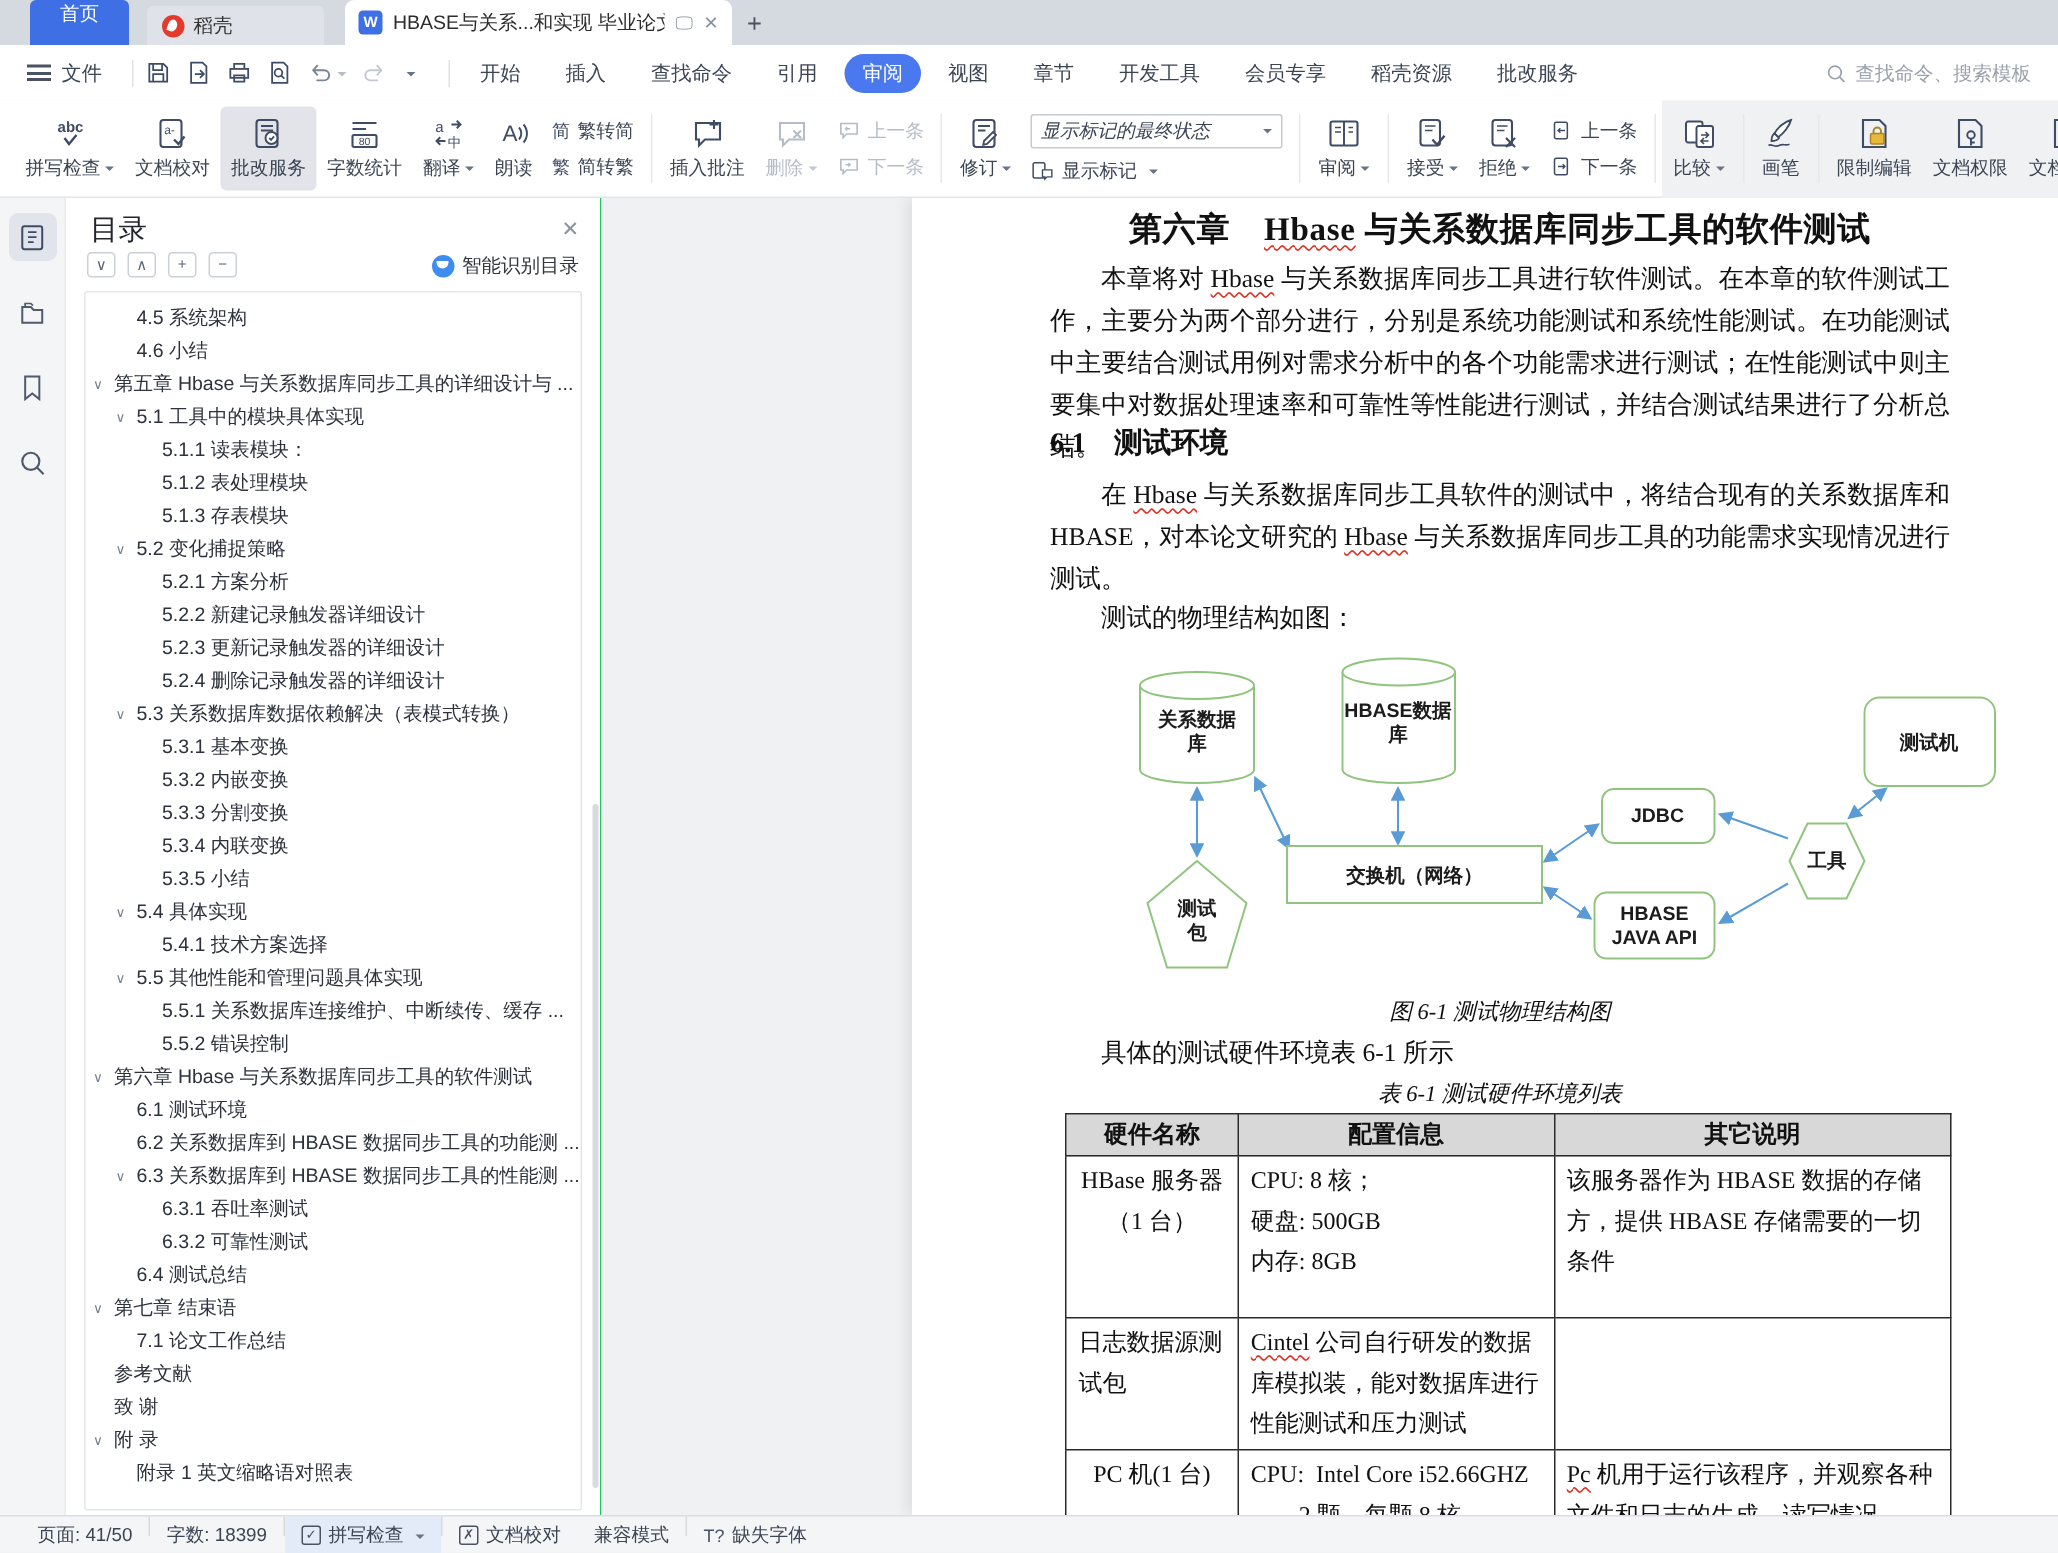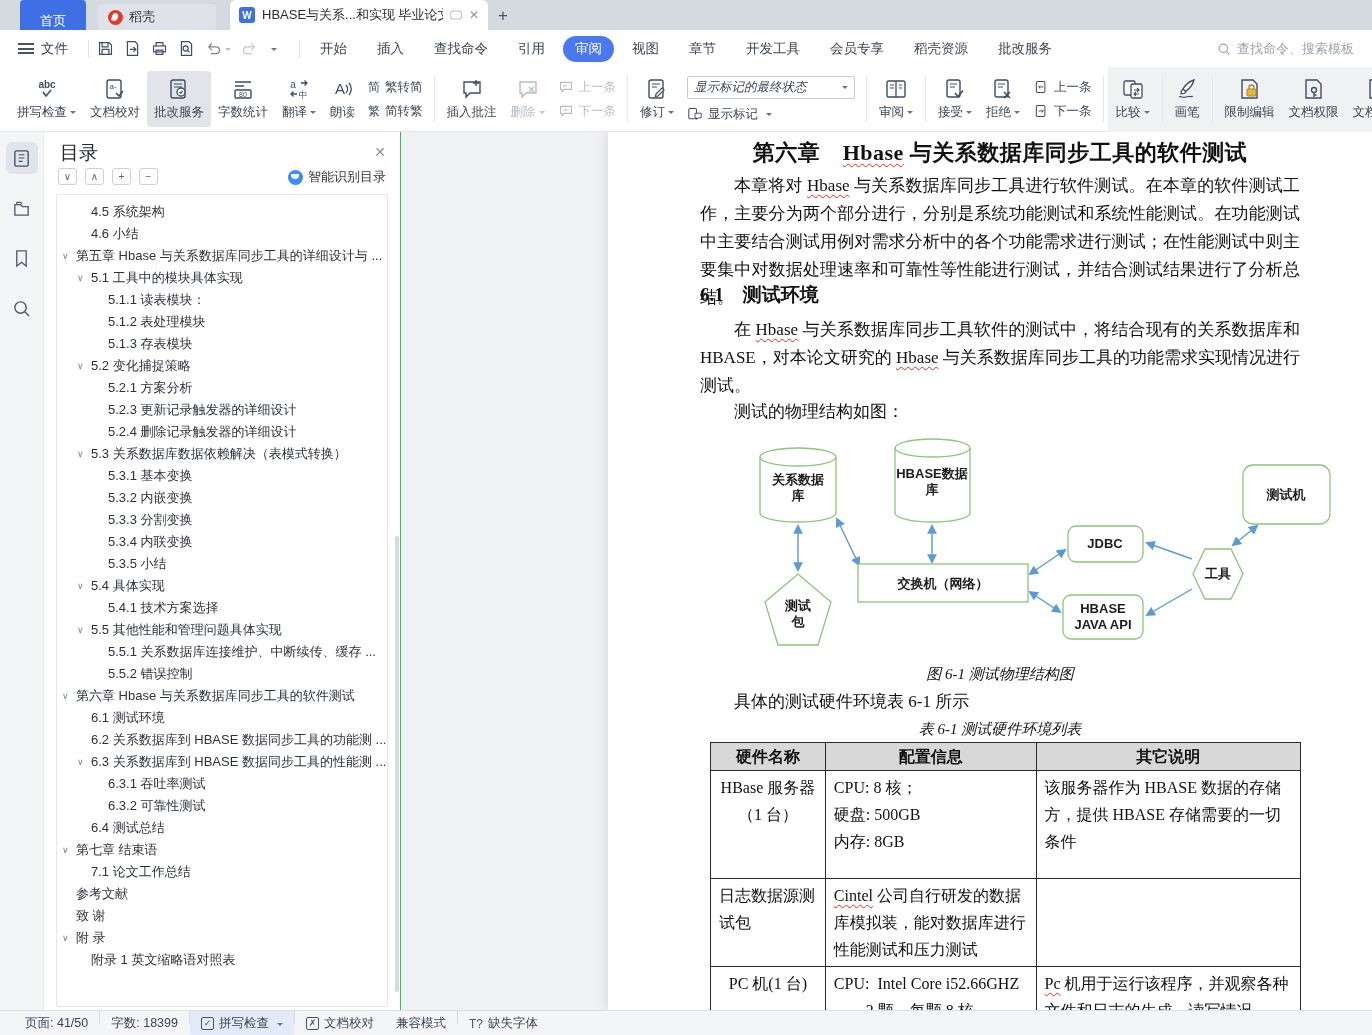--- a/index.html
+++ b/index.html
@@ -1,21 +1,21 @@
 <!DOCTYPE html>
 <html><head>
 <meta charset="utf-8">
 <style>
   * { margin:0; padding:0; box-sizing:border-box; }
   html,body { width:1372px; height:1035px; overflow:hidden;
     font-family:"Liberation Sans", sans-serif; background:#f0f1f3; }
 
   
   .tabbar { position:absolute; left:0; top:0; width:1372px; height:30px; background:#d5dae1; display:flex; align-items:flex-end; }
-  .tab-home { margin-left:20px; width:66px; height:30px; background:#3f6fe4; color:#fff; font-size:13px; display:flex; align-items:flex-end; justify-content:center; border-radius:4px 4px 0 0; }
+  .tab-home { margin-left:20px; width:66px; height:30px; background:#3f6fe4; color:#fff; font-size:13px; display:flex; align-items:flex-start; justify-content:center; border-radius:4px 4px 0 0; }
   .tab-docer { margin-left:12px; width:118px; height:26px; background:#dfe3e9; border-radius:4px 4px 0 0; display:flex; align-items:center; gap:6px; padding:0 10px; font-size:13px; color:#333; }
   .docer-logo { width:15px; height:15px; border-radius:50%; background:#e23b2e; position:relative; }
   .docer-logo::after { content:""; position:absolute; left:4px; top:3px; width:6px; height:8px; border-radius:50% 50% 50% 0; background:#fff; transform:rotate(18deg); }
   .tab-doc { margin-left:14px; width:258px; height:30px; background:#fff; border-radius:6px 6px 0 0; display:flex; align-items:center; gap:7px; padding:0 9px; font-size:13px; color:#2c2c2c; }
   .wps-logo { width:16px; height:16px; border-radius:3px; background:#3f6fe4; color:#fff; font-size:10px; font-weight:bold; display:flex; align-items:center; justify-content:center; }
   .tab-doc-title { flex:1; white-space:nowrap; overflow:hidden; }
   .mini-ic { color:#8a93a2; font-size:12px; line-height:1; }
   .tab-plus { margin-left:10px; margin-bottom:4px; color:#4a5260; font-size:17px; }
 
   
@@ -506,20 +506,21 @@
   <div class="toc-list" id="tocList">
       <div class="toc-row l1"><span>4.5  系统架构</span></div>
       <div class="toc-row l1"><span>4.6  小结</span></div>
       <div class="toc-row l0"><span class="chev">∨</span><span>第五章   Hbase 与关系数据库同步工具的详细设计与 ...</span></div>
       <div class="toc-row l1"><span class="chev">∨</span><span>5.1   工具中的模块具体实现</span></div>
       <div class="toc-row l2"><span>5.1.1   读表模块：</span></div>
       <div class="toc-row l2"><span>5.1.2   表处理模块</span></div>
       <div class="toc-row l2"><span>5.1.3   存表模块</span></div>
       <div class="toc-row l1"><span class="chev">∨</span><span>5.2   变化捕捉策略</span></div>
       <div class="toc-row l2"><span>5.2.1   方案分析</span></div>
+      <div class="toc-row l2"><span>5.2.2   新建记录触发器详细设计</span></div>
       <div class="toc-row l2"><span>5.2.3   更新记录触发器的详细设计</span></div>
       <div class="toc-row l2"><span>5.2.4   删除记录触发器的详细设计</span></div>
       <div class="toc-row l1"><span class="chev">∨</span><span>5.3   关系数据库数据依赖解决（表模式转换）</span></div>
       <div class="toc-row l2"><span>5.3.1   基本变换</span></div>
       <div class="toc-row l2"><span>5.3.2   内嵌变换</span></div>
       <div class="toc-row l2"><span>5.3.3   分割变换</span></div>
       <div class="toc-row l2"><span>5.3.4   内联变换</span></div>
       <div class="toc-row l2"><span>5.3.5   小结</span></div>
       <div class="toc-row l1"><span class="chev">∨</span><span>5.4   具体实现</span></div>
       <div class="toc-row l2"><span>5.4.1   技术方案选择</span></div>

